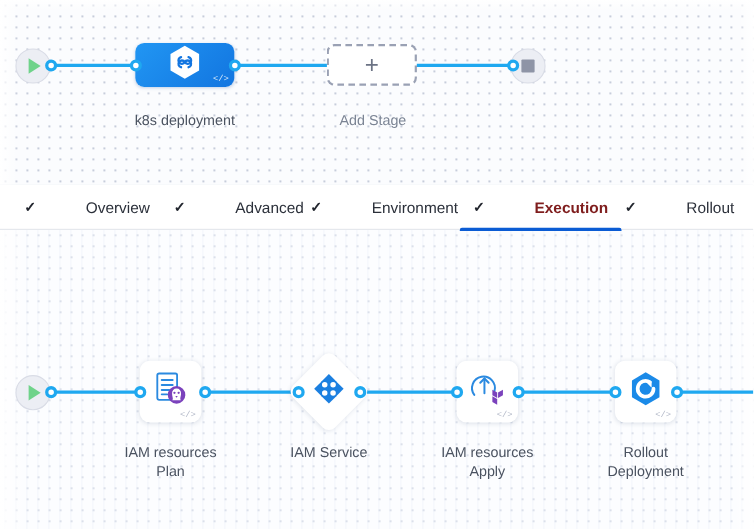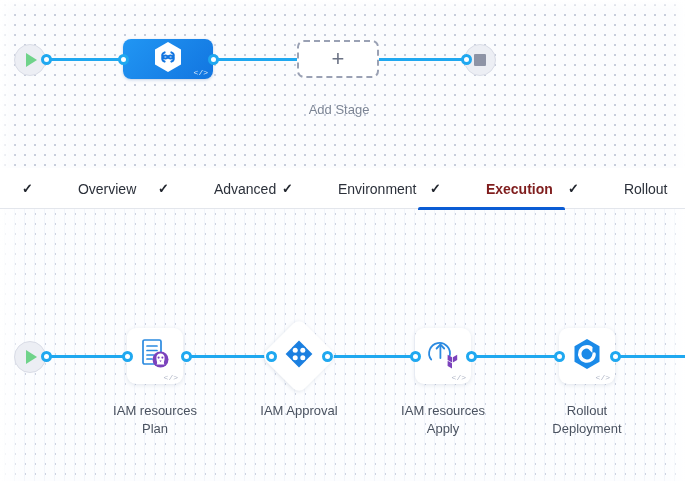--- a/index.html
+++ b/index.html
@@ -288,20 +288,21 @@
           <g fill="none" stroke="#1275e0" stroke-width="2.1" stroke-linecap="round">
             <path d="M11.6 11.4 a3.1 3.1 0 1 0 3.4 4.6 a3.1 3.1 0 1 1 3.4 4.6"></path>
             <path d="M18.4 11.4 a3.1 3.1 0 1 1 -3.4 4.6 a3.1 3.1 0 1 0 -3.4 4.6"></path>
           </g>
         </svg>
       </span>
       <span class="code-badge">&lt;/&gt;</span>
     </div>
     <div class="port" style="left:118px; top:54px;"></div>
     <div class="port" style="left:208px; top:54px;"></div>
+    <div class="node-label" style="left:93px; top:101px; width:150px;">k8s deployment</div>
 
     <div class="add-stage-box" style="left:297px; top:40px;">
       <span class="plus-glyph">+</span>
     </div>
     <div class="node-label muted" style="left:274px; top:101px; width:130px;">Add Stage</div>
 
     <div class="endcap" style="left:464px; top:44px;">
       <div class="stop-sq"></div>
     </div>
     <div class="port" style="left:461px; top:54px;"></div>
@@ -378,21 +379,21 @@
           </g>
           <circle cx="11.2" cy="11.2" r="2.5" fill="#ffffff"></circle>
           <circle cx="18.8" cy="11.2" r="2.5" fill="#ffffff"></circle>
           <circle cx="11.2" cy="18.8" r="2.5" fill="#ffffff"></circle>
           <circle cx="18.8" cy="18.8" r="2.5" fill="#ffffff"></circle>
         </svg>
       </span>
     </div>
     <div class="port" style="left:266px; top:142px;"></div>
     <div class="port" style="left:322px; top:142px;"></div>
-    <div class="node-label" style="left:239px; top:193px; width:120px;">IAM Approval</div>
+    <div class="node-label" style="left:239px; top:193px; width:120px;">IAM Service</div>
 
     <div class="step-card" style="left:415px; top:119px;">
       <span class="ico">
         <svg width="36" height="34" viewBox="0 0 36 34" xmlns="http://www.w3.org/2000/svg">
           <path d="M6.2 22.5 A10.4 10.4 0 1 1 24.5 19.2" fill="none" stroke="#2b8ae0" stroke-width="1.8" stroke-linecap="round"></path>
           <g stroke="#2b8ae0" stroke-width="1.8" stroke-linecap="round" fill="none">
             <line x1="15.4" y1="21" x2="15.4" y2="7.8"></line>
             <path d="M11.6 11.5 L15.4 7.6 L19.2 11.5"></path>
           </g>
           <g fill="#7b42bc">

